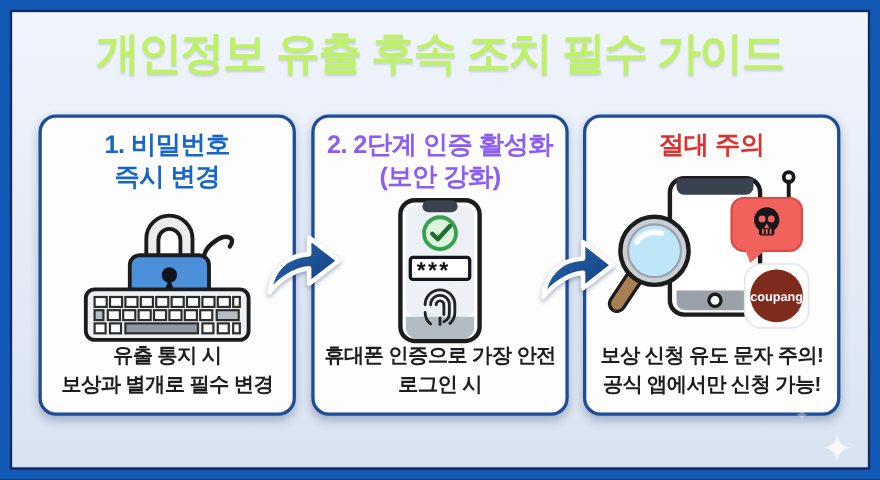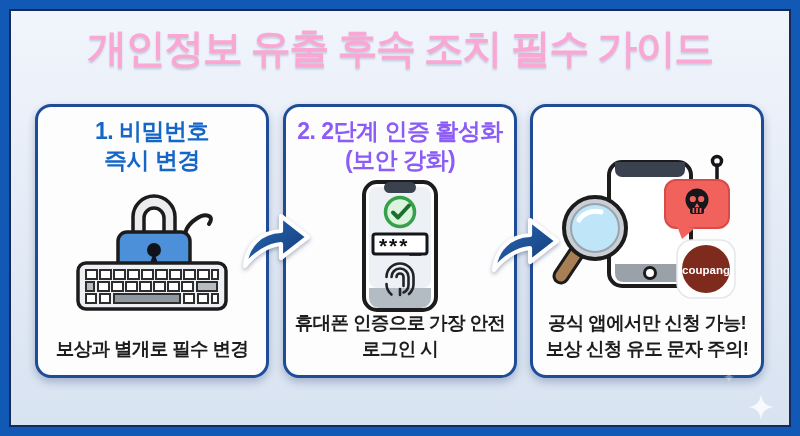--- a/index.html
+++ b/index.html
@@ -8,21 +8,21 @@
     background:#1159b4;
     font-family:"Liberation Sans","DejaVu Sans",sans-serif;
   }
   .inner{
     position:absolute;left:9px;top:9px;right:9px;bottom:9px;
     border:2px solid #15295c;
     background:linear-gradient(180deg,#f1f5fc 0%,#e8eef8 36%,#d8e3f1 100%);
   }
   .title{
     position:absolute;top:21px;left:0;width:100%;text-align:center;
-    font-size:40px;font-weight:800;letter-spacing:-1.5px;color:#f9a8d4;
+    font-size:40px;font-weight:800;letter-spacing:-1.5px;color:#bef264;
     text-shadow:0 2px 2px rgba(23,60,120,.18);
   }
   .card{
     position:absolute;top:104px;width:234px;height:274px;box-sizing:border-box;
     background:#fdfdfe;border:3px solid #1e4c96;border-radius:16px;
     box-shadow:0 4px 8px rgba(21,42,94,.28);
   }
   .card1{left:35px}.card2{left:283px}.card3{left:530px}
   .card-title{
     margin-top:10px;text-align:center;font-weight:800;font-size:23px;
@@ -98,20 +98,21 @@
           <rect x="24" y="117" width="10" height="9"></rect>
             <rect x="38" y="117" width="10" height="9"></rect>
           <rect x="52" y="117" width="66" height="9" fill="#9099a1"></rect>
           <rect x="122" y="117" width="10" height="9"></rect>
             <rect x="136" y="117" width="10" height="9"></rect>
             <rect x="150" y="117" width="6" height="9"></rect>
         </g>
       </svg>
     </div>
     <div class="card-desc">
+      <div>유출 통지 시</div>
       <div>보상과 별개로 필수 변경</div>
     </div>
   </div>
 
   <div class="card card2">
     <div class="card-title">
       <div>2. 2단계 인증 활성화</div>
       <div>(보안 강화)</div>
     </div>
     <div class="icon-wrap">
@@ -142,20 +143,21 @@
       </svg>
     </div>
     <div class="card-desc">
       <div>휴대폰 인증으로 가장 안전</div>
       <div>로그인 시</div>
     </div>
   </div>
 
   <div class="card card3">
     <div class="card-title">
+      <div>절대 주의</div>
     </div>
     <div class="icon-wrap">
       <svg width="196" height="148" viewBox="0 0 196 148">
 
         <g>
           <rect x="60" y="8" width="82" height="124" rx="13" fill="#ffffff" stroke="#1c1c1c" stroke-width="4"></rect>
           <path d="M66 8 h70 v8 a7 7 0 0 1 -7 7 h-56 a7 7 0 0 1 -7 -7 z" fill="#39424e"></path>
           <path d="M66 110 h70 v9 q0 9 -9 9 h-52 q-9 0 -9 -9 z" fill="#9aa1a8"></path>
           <circle cx="101" cy="119" r="5.5" fill="#ffffff" stroke="#1c1c1c" stroke-width="3"></circle>
         </g>
@@ -188,22 +190,22 @@
         </g>
 
         <g>
           <rect x="128" y="86" width="58" height="58" rx="15" fill="#ffffff" stroke="#e3e7ec" stroke-width="1.5"></rect>
           <circle cx="157" cy="115" r="24" fill="#7e2b1d"></circle>
           <text x="157" y="119.5" text-anchor="middle" font-size="11.5" font-weight="bold" fill="#ffffff">coupang</text>
         </g>
       </svg>
     </div>
     <div class="card-desc">
+      <div>보상 신청 유도 문자 주의!</div>
       <div>공식 앱에서만 신청 가능!</div>
-      <div>보상 신청 유도 문자 주의!</div>
     </div>
   </div>
 
   <svg class="arrow arrow1" viewBox="0 0 74 64">
     <defs>
       <linearGradient id="ag1" x1="0" y1="0" x2="1" y2="1">
         <stop offset="0" stop-color="#2a69b5"></stop>
           <stop offset="1" stop-color="#123a78"></stop>
       </linearGradient>
     </defs>

